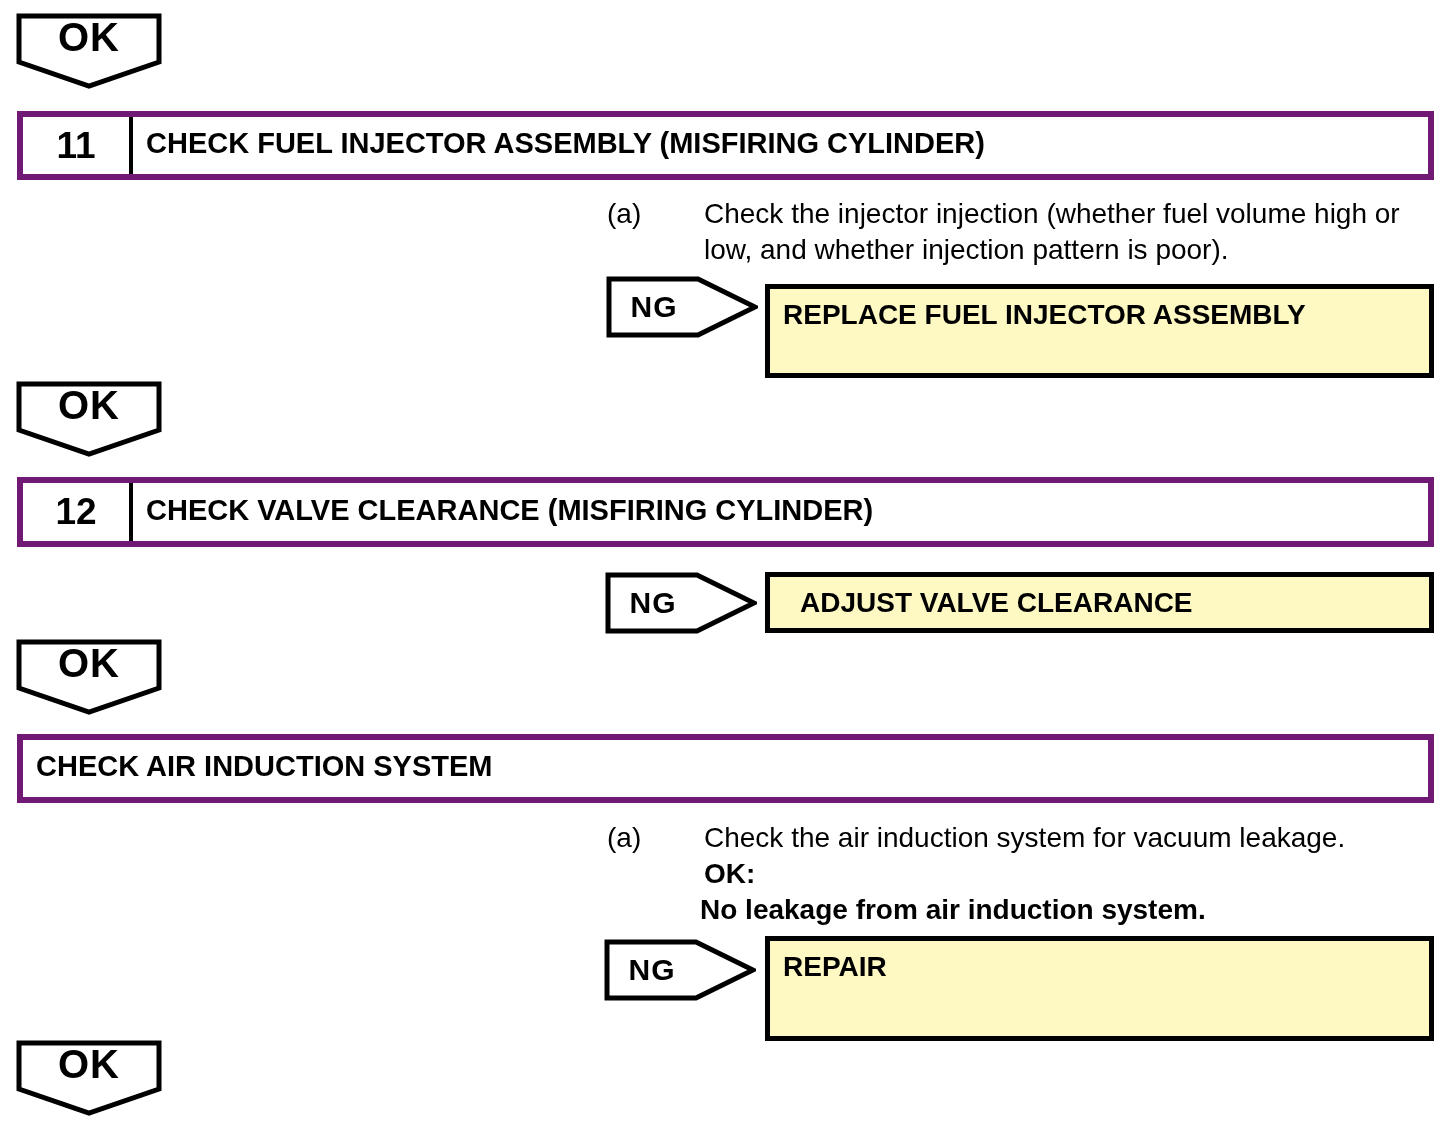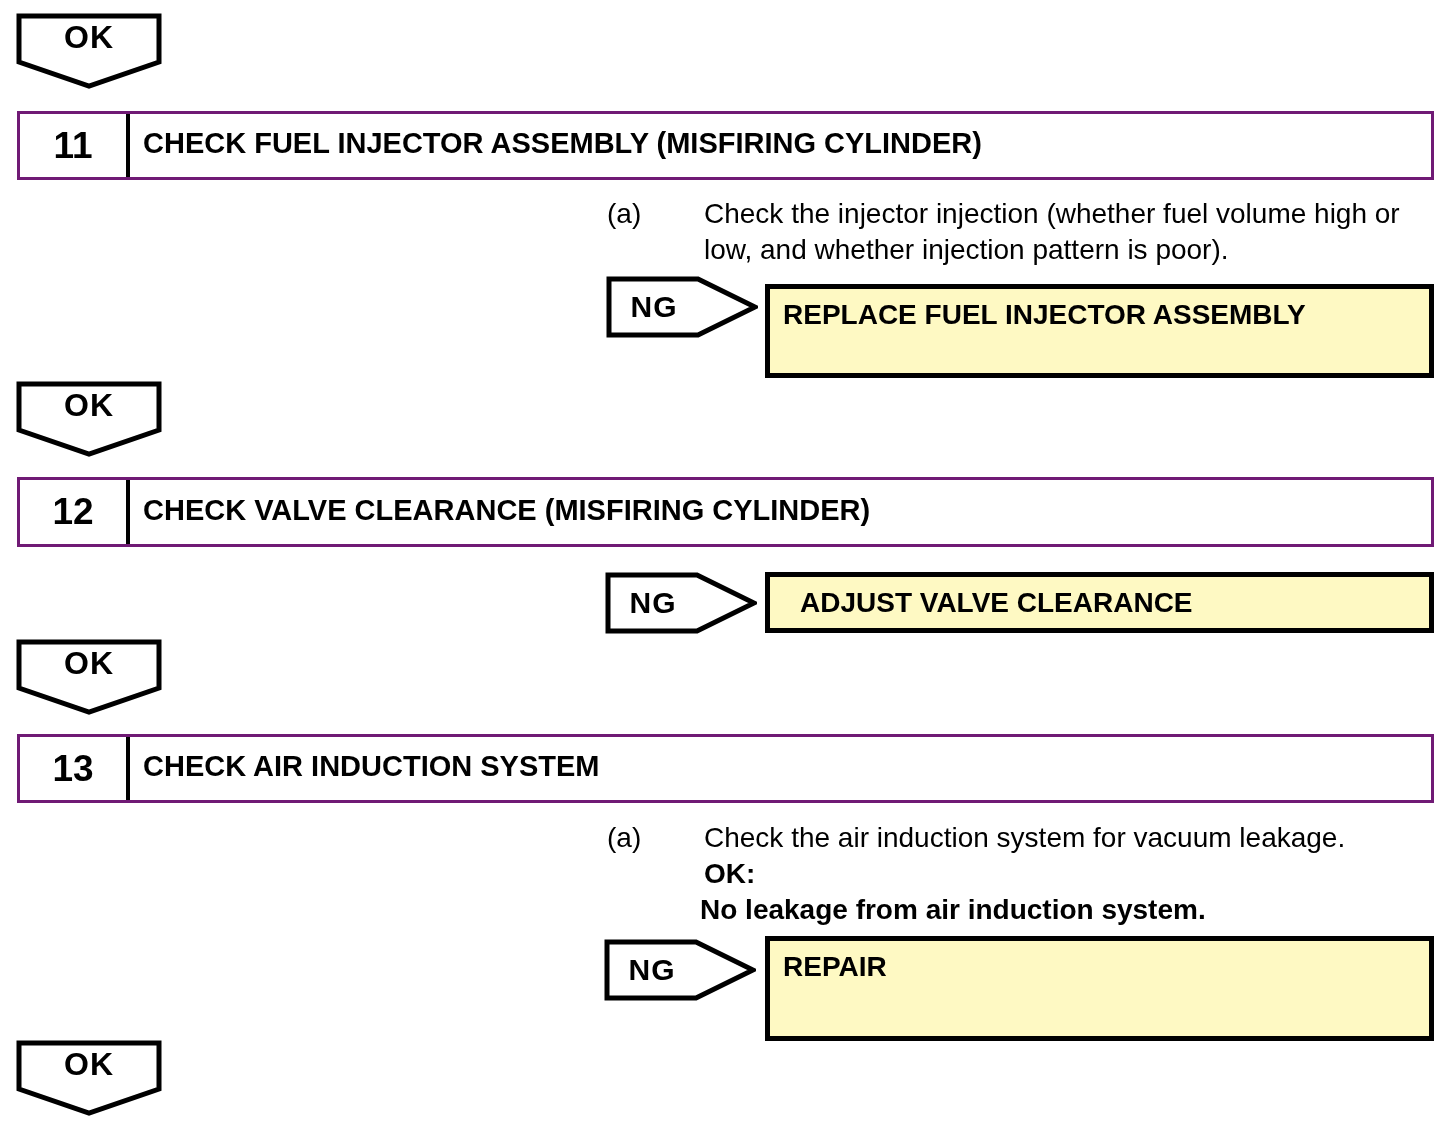--- a/index.html
+++ b/index.html
@@ -13,36 +13,36 @@
     font-family:"Liberation Sans", sans-serif;
     overflow:hidden;
   }
 
   
   .ok-connector { position:absolute; width:146px; height:76px; }
   .ok-connector svg { position:absolute; left:0; top:0; }
   .ok-connector .lbl {
     position:absolute; left:0; top:0; width:146px; height:48px;
     display:flex; align-items:center; justify-content:center;
-    font-weight:bold; font-size:32px; letter-spacing:1px;
+    font-weight:bold; font-size:40px; letter-spacing:1px;
   }
 
   
   .ng-connector { position:absolute; width:152px; height:62px; }
   .ng-connector svg { position:absolute; left:0; top:0; }
   .ng-connector .lbl {
     position:absolute; left:0; top:0; width:96px; height:62px;
     display:flex; align-items:center; justify-content:center;
     font-weight:bold; font-size:30px; letter-spacing:1px;
   }
 
   
   .step-box {
     position:absolute; left:17px; width:1417px; height:69px;
-    border:3px solid #701a75; background:#fff; display:flex;
+    border:6px solid #701a75; background:#fff; display:flex;
   }
   .step-box .num {
     width:110px; border-right:4px solid #000;
     display:flex; align-items:center; justify-content:center;
     font-weight:bold; font-size:37px;
   }
   .step-box .title {
     flex:1; display:flex; align-items:center;
     padding-left:13px; padding-bottom:4px;
     font-weight:bold; font-size:29px; letter-spacing:0px;
@@ -128,21 +128,20 @@
   </div>
 
   <div class="ok-connector" style="left:16px; top:639px;">
     <svg width="146" height="76" viewBox="0 0 146 76">
       <polygon points="3,3 143,3 143,49 73,73 3,49" fill="#fff" stroke="#000" stroke-width="5"></polygon>
     </svg>
     <span class="lbl">OK</span>
   </div>
 
   <div class="step-box" style="top:734px;">
-    <div class="num">13</div>
     <div class="title">CHECK AIR INDUCTION SYSTEM</div>
   </div>
 
   <div class="para" style="top:820px;">
     <span class="marker">(a)</span>
     <div class="body">
       <div>Check the air induction system for vacuum leakage.</div>
       <div class="bold">OK:</div>
     </div>
     <div class="bold indent2">No leakage from air induction system.</div>

